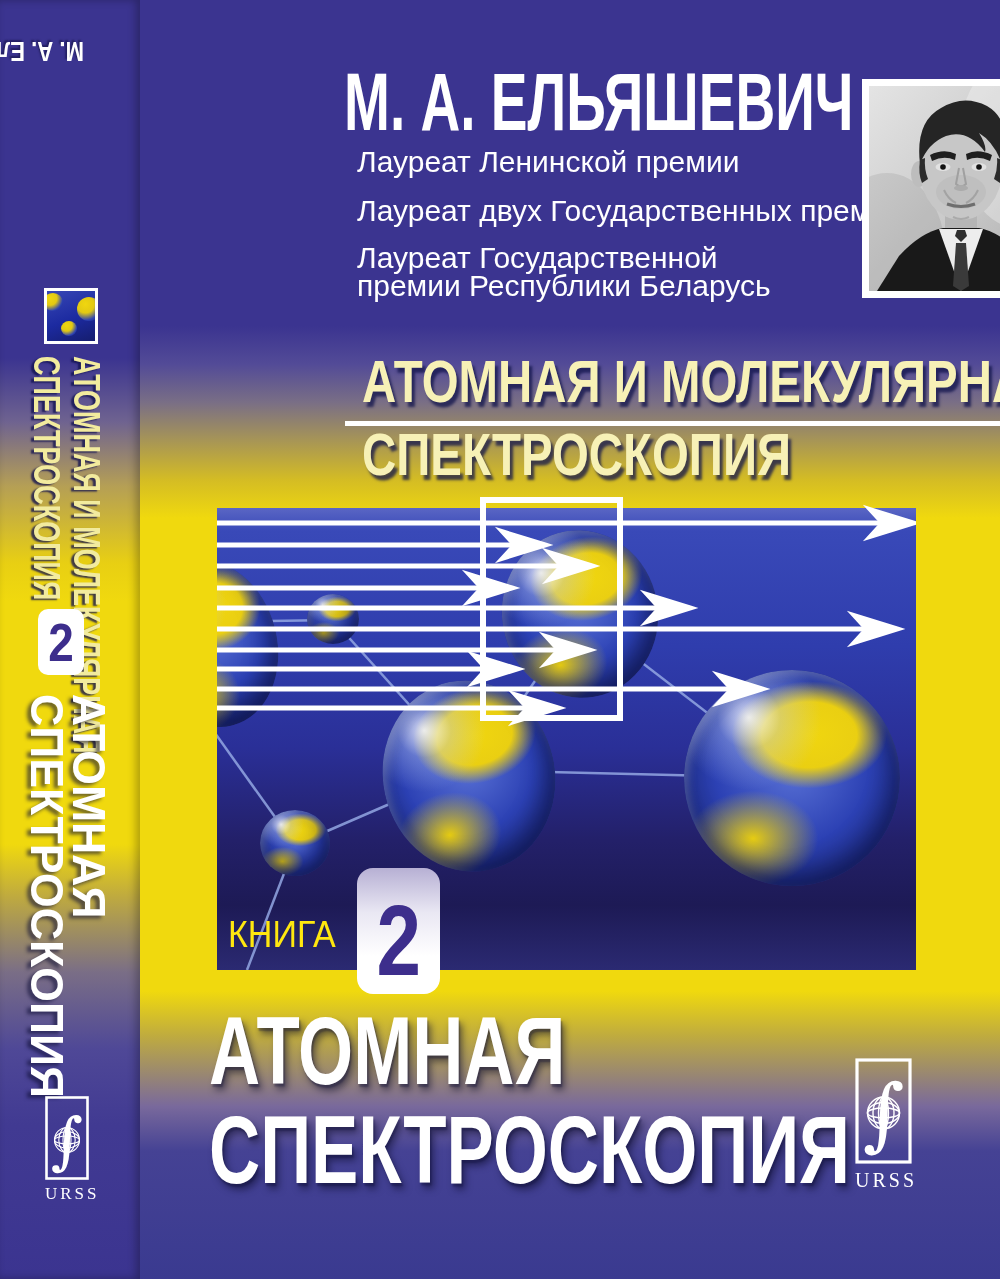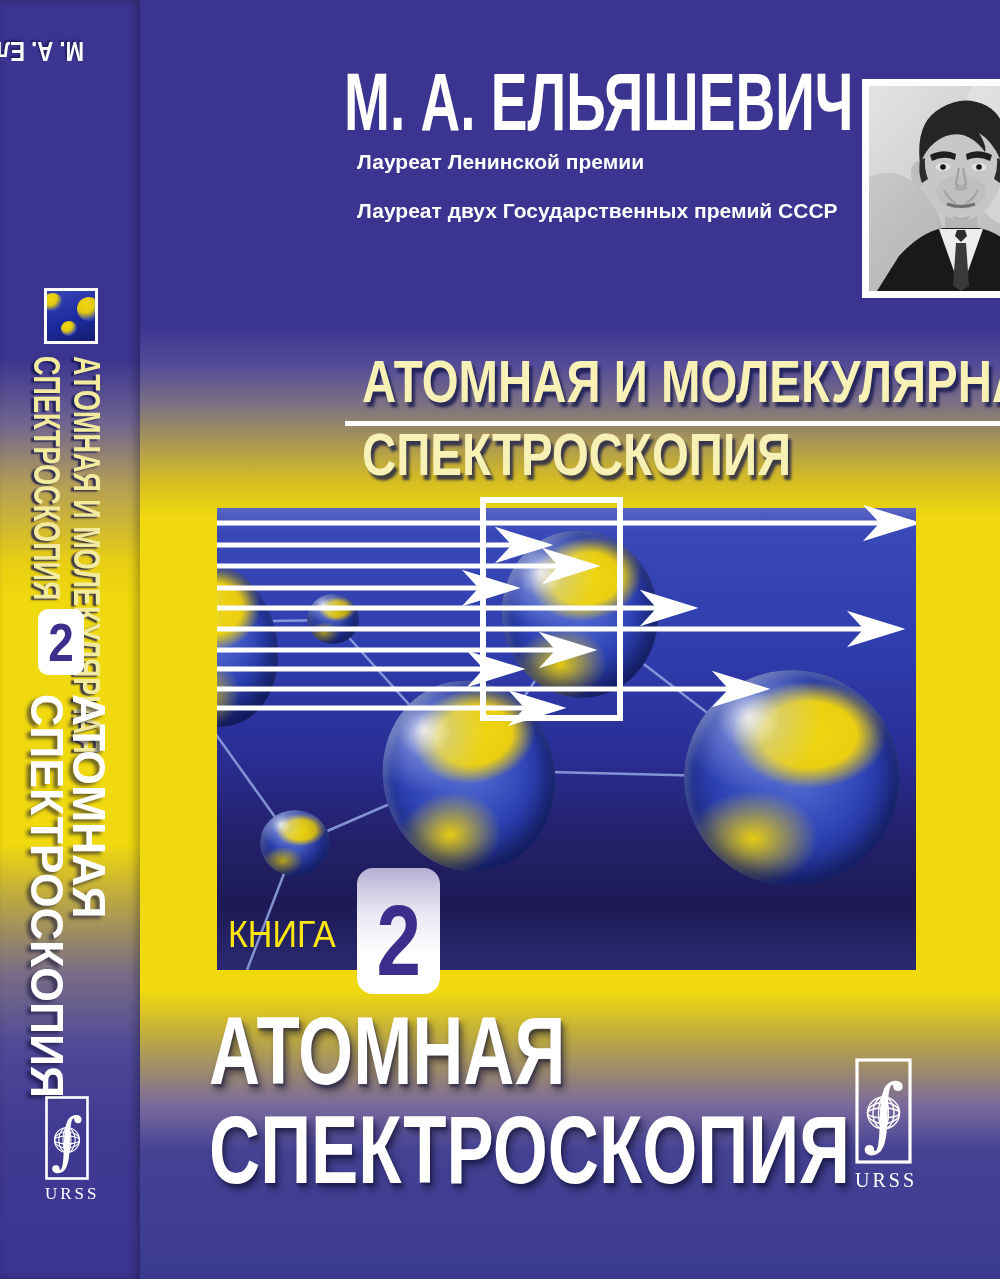--- a/index.html
+++ b/index.html
@@ -17,21 +17,21 @@
       #f0d90e 47%, #f0d90e 66%, #c0ab3e 70%, #7a6e86 76%, #4f4897 82%,
       #413a92 88%, #3b3490 100%);
     box-shadow:inset -4px 0 8px rgba(0,0,0,.28);z-index:3;}
   
   .cond{display:inline-block;transform-origin:0 50%;white-space:nowrap;}
   .rot{position:absolute;transform-origin:0 0;transform:rotate(90deg);white-space:nowrap;}
   
   .author-title{position:absolute;left:204px;top:62px;color:#fff;font-weight:bold;
     font-size:81px;line-height:1;}
   .author-title .cond{transform:scaleX(.68);}
-  .cred{position:absolute;left:217px;color:#fff;font-weight:bold;font-size:21px;
+  .cred{position:absolute;left:217px;color:#fff;font-weight:normal;font-size:30px;
     line-height:28px;}
   .cred-3{max-width:430px;}
   .photo{position:absolute;left:722px;top:79px;border:7px solid #fff;width:184px;height:205px;
     background:#cfcfcf;}
   .series-line{position:absolute;color:#f7f1b6;font-weight:bold;font-size:60px;line-height:1;
     text-shadow:4px 5px 3px rgba(18,20,75,.75);}
   .series-line .cond{transform:scaleX(.79);}
   .series-rule{position:absolute;left:205px;top:421px;width:795px;height:5px;background:#fff;}
   
   .illus{position:absolute;left:217px;top:508px;width:699px;height:462px;overflow:hidden;
@@ -127,20 +127,21 @@
   </aside>
 
   <main class="front">
 
     <h1 class="author-title" style="margin:0;">
       <span class="cond">М. А. ЕЛЬЯШЕВИЧ</span>
     </h1>
 
     <div class="cred" style="top:148px;">Лауреат Ленинской премии</div>
     <div class="cred" style="top:197px;">Лауреат двух Государственных премий СССР</div>
+    <div class="cred cred-3" style="top:244px;">Лауреат Государственной премии Республики Беларусь</div>
 
     <div class="photo">
       <svg width="184" height="205" viewBox="0 0 184 205">
         <defs>
           <linearGradient id="pbg" x1="0" y1="0" x2="1" y2="1">
             <stop offset="0" stop-color="#e4e4e4"></stop>
               <stop offset=".55" stop-color="#c9c9c9"></stop>
             <stop offset="1" stop-color="#a9a9a9"></stop>
           </linearGradient>
         </defs>

